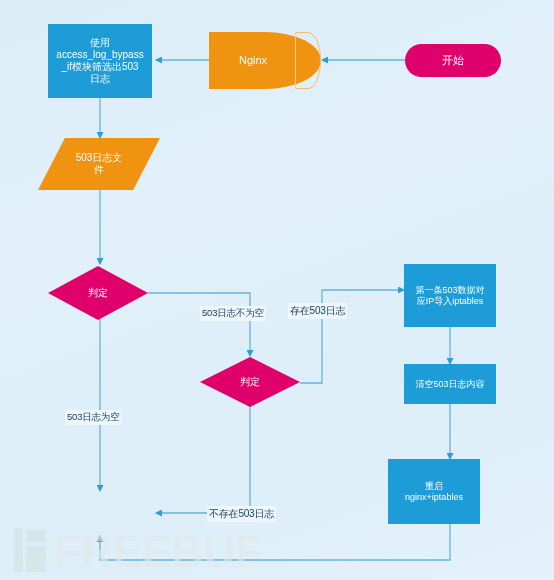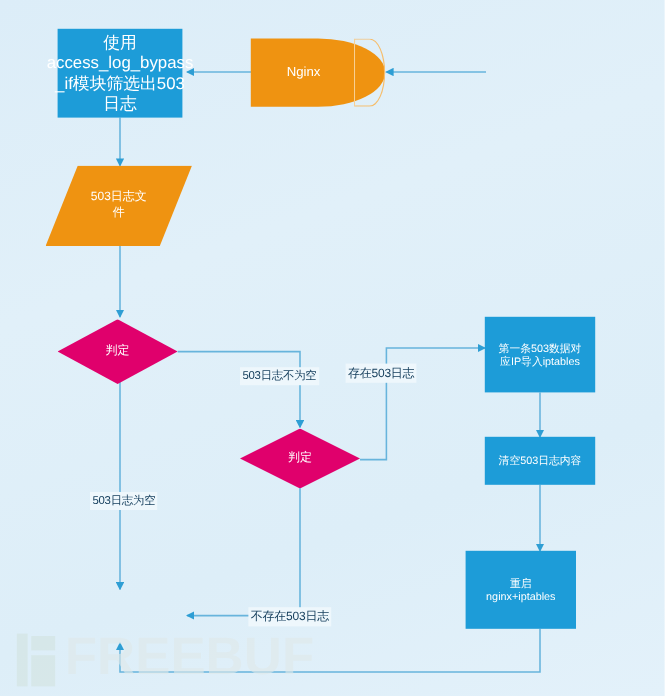--- a/index.html
+++ b/index.html
@@ -113,20 +113,21 @@
     white-space: nowrap;
     z-index: 4;
     letter-spacing: -0.2px;
   }
   #watermark {
     position: absolute;
     left: 14px;
     bottom: 8px;
     z-index: 2;
     display: flex;
+    align-items: flex-end;
     opacity: 0.62;
     pointer-events: none;
   }
   #watermark .wm-mark {
     display: flex;
     align-items: flex-end;
     margin-right: 5px;
   }
   #watermark .wm-bar {
     background: #d3e4e0;
@@ -175,35 +176,38 @@
       <path d="M250,406 L250,513 L156,513" marker-end="url(#arrow)"></path>
 
       <path d="M450,327 L450,364" marker-end="url(#arrow)"></path>
 
       <path d="M450,404 L450,459" marker-end="url(#arrow)"></path>
 
       <path d="M450,524 L450,560 L100,560 L100,536" marker-end="url(#arrow)"></path>
     </g>
   </svg>
 
+  <div class="node n-terminator" style="left:405px; top:44px; width:96px; height:33px; font-size:11px;">
+    <span>开始</span>
+  </div>
 
   <div class="node n-db" style="left:209px; top:32px; width:112px; height:57px; font-size:11px;">
     <span class="db-body"></span>
     <span class="db-cap"></span>
     <span class="db-text">Nginx</span>
   </div>
 
-  <div class="node n-process" style="left:48px; top:24px; width:104px; height:74px; font-size:14px; padding:2px 15px;">
+  <div class="node n-process" style="left:48px; top:24px; width:104px; height:74px; font-size:10px; padding:2px 15px;">
     <span>使用
 access_log_bypass
 _if模块筛选出503
 日志</span>
   </div>
 
-  <div class="node n-data" style="left:38px; top:138px; width:122px; height:67px; font-size:10px;">
+  <div class="node n-data" style="left:38px; top:138px; width:122px; height:52px; font-size:10px;">
     <span class="para-shape"></span>
     <span class="para-text">503日志文
 件</span>
   </div>
 
   <div class="node n-decision" style="left:48px; top:266px; width:100px; height:54px; font-size:10px;">
     <span class="dia-shape"></span>
     <span class="dia-text">判定</span>
   </div>
 
@@ -224,21 +228,21 @@
   <div class="node n-process" style="left:388px; top:459px; width:92px; height:65px; font-size:9px; padding:2px 2px;">
     <span>重启
 nginx+iptables</span>
   </div>
 
 
   <div class="edge-label" style="left:200px; top:306px; font-size:9.5px;">503日志不为空</div>
 
   <div class="edge-label" style="left:288px; top:303px; font-size:10px;">存在503日志</div>
 
-  <div class="edge-label" style="left:65px; top:410px; font-size:9.5px;margin-left:10px;">503日志为空</div>
+  <div class="edge-label" style="left:65px; top:410px; font-size:9.5px;">503日志为空</div>
 
   <div class="edge-label" style="left:207px; top:506px; font-size:10px;">不存在503日志</div>
 
   <div id="watermark">
     <span class="wm-mark">
       <span class="wm-bar b1"></span>
       <span class="wm-stack">
         <span class="wm-bar b2"></span>
         <span class="wm-bar b3"></span>
       </span>

